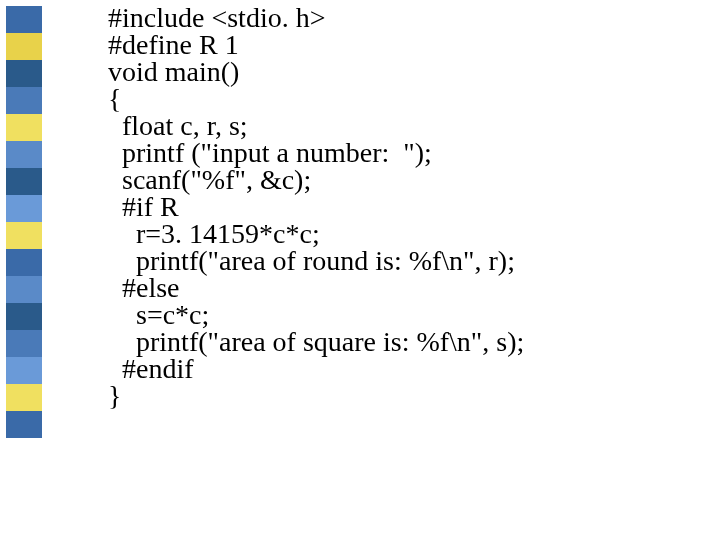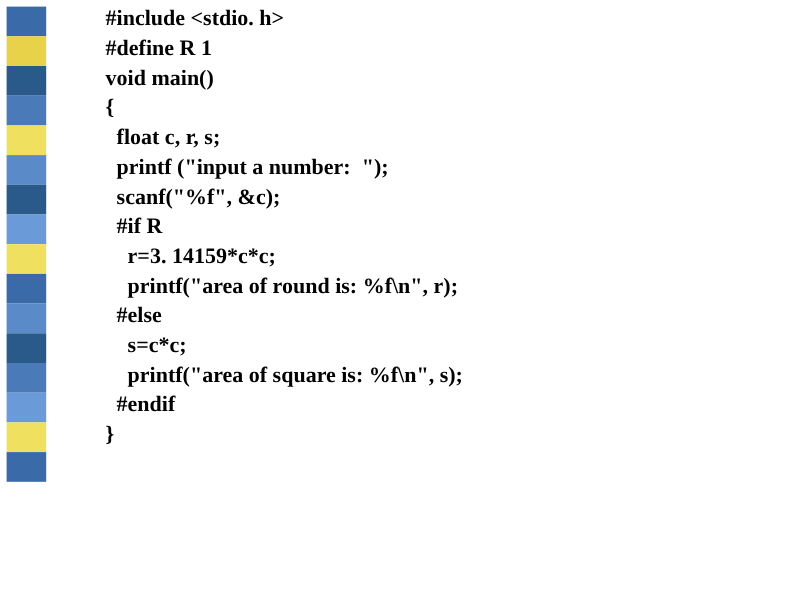--- a/index.html
+++ b/index.html
@@ -19,27 +19,27 @@
     display: flex;
     flex-direction: column;
     gap: 0;
   }
   .bullet {
     width: 36px;
     height: 27px;
   }
   .code {
     position: absolute;
-    left: 96px;
+    left: 108px;
     top: 4px;
-    font-size: 20px;
+    font-size: 28px;
     line-height: 27px;
     color: #000;
     white-space: pre;
-    font-weight: bold;
+    font-weight: normal;
   }
 </style>
 </head>
 <body>
 
 <div class="bullets">
     <div class="bullet" style="background: rgb(58, 106, 168);"></div>
     <div class="bullet" style="background: rgb(232, 210, 74);"></div>
     <div class="bullet" style="background: rgb(42, 90, 138);"></div>
     <div class="bullet" style="background: rgb(74, 122, 184);"></div>

